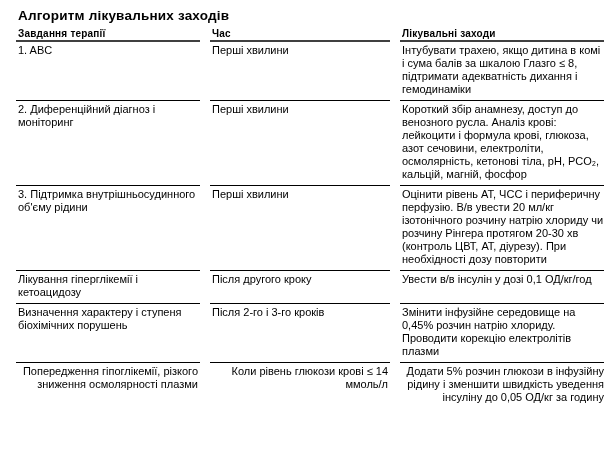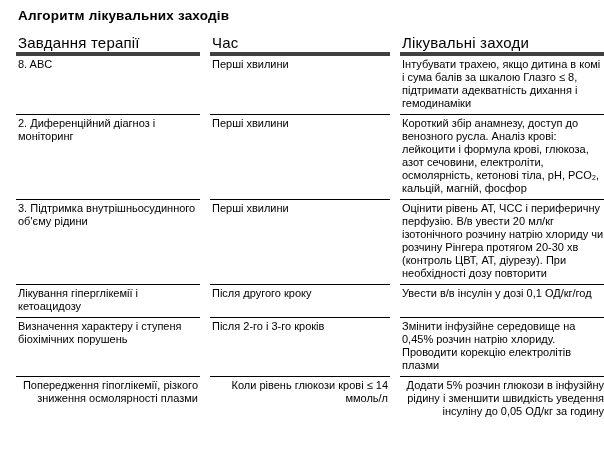--- a/index.html
+++ b/index.html
@@ -14,36 +14,36 @@
     width: 604px;
     height: 464px;
     box-sizing: border-box;
     padding: 6px 4px 0 16px;
     overflow: hidden;
     background: #ffffff;
   }
   .doc-title {
     font-size: 13.5px;
     font-weight: bold;
-    margin: 2px 0 11px 2px;
+    margin: 2px 0 5px 2px;
     letter-spacing: 0.2px;
   }
   table.algo-table {
     border-collapse: separate;
     border-spacing: 10px 0;
     table-layout: fixed;
     width: 600px;
     margin-left: -10px;
   }
   table.algo-table th {
-    font-size: 15px;
-    font-weight: normal;
+    font-size: 10px;
+    font-weight: bold;
     text-align: left;
     vertical-align: bottom;
-    border-bottom: 4px solid #404040;
+    border-bottom: 2px solid #404040;
     padding: 0 0 1px 2px;
     letter-spacing: 0.2px;
   }
   table.algo-table th.center {
     text-align: left;
   }
   table.algo-table td {
     font-size: 11px;
     line-height: 13px;
     vertical-align: top;
@@ -69,21 +69,21 @@
     </colgroup>
     <thead>
       <tr>
         <th>Завдання терапії</th>
         <th class="center">Час</th>
         <th>Лікувальні заходи</th>
       </tr>
     </thead>
     <tbody>
       <tr>
-        <td>8. ABC</td>
+        <td>1. ABC</td>
         <td>Перші хвилини</td>
         <td>Інтубувати трахею, якщо дитина в комі і сума балів за шкалою Глазго ≤ 8, підтримати адекватність дихання і гемодинаміки</td>
       </tr>
       <tr>
         <td>2. Диференційний діагноз і моніторинг</td>
         <td>Перші хвилини</td>
         <td>Короткий збір анамнезу, доступ до венозного русла. Аналіз крові: лейкоцити і формула крові, глюкоза, азот сечовини, електроліти, осмолярність, кетонові тіла, pH, PCO₂, кальцій, магній, фосфор</td>
       </tr>
       <tr>
         <td>3. Підтримка внутрішньосудинного об'єму рідини</td>

